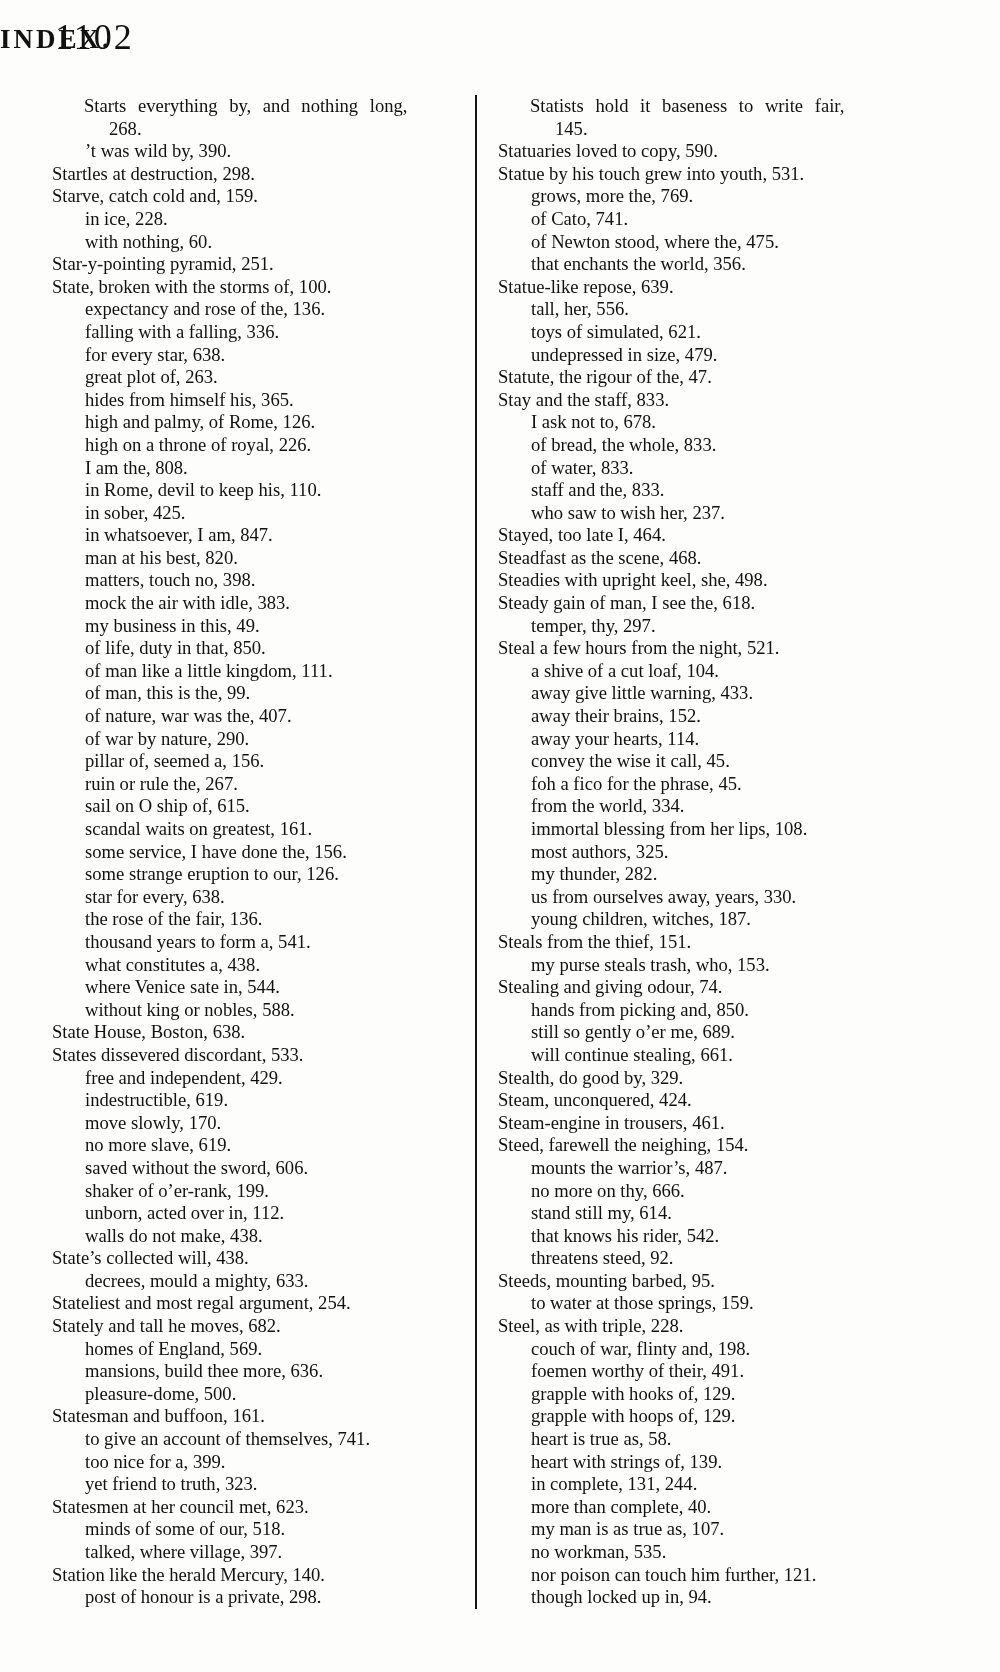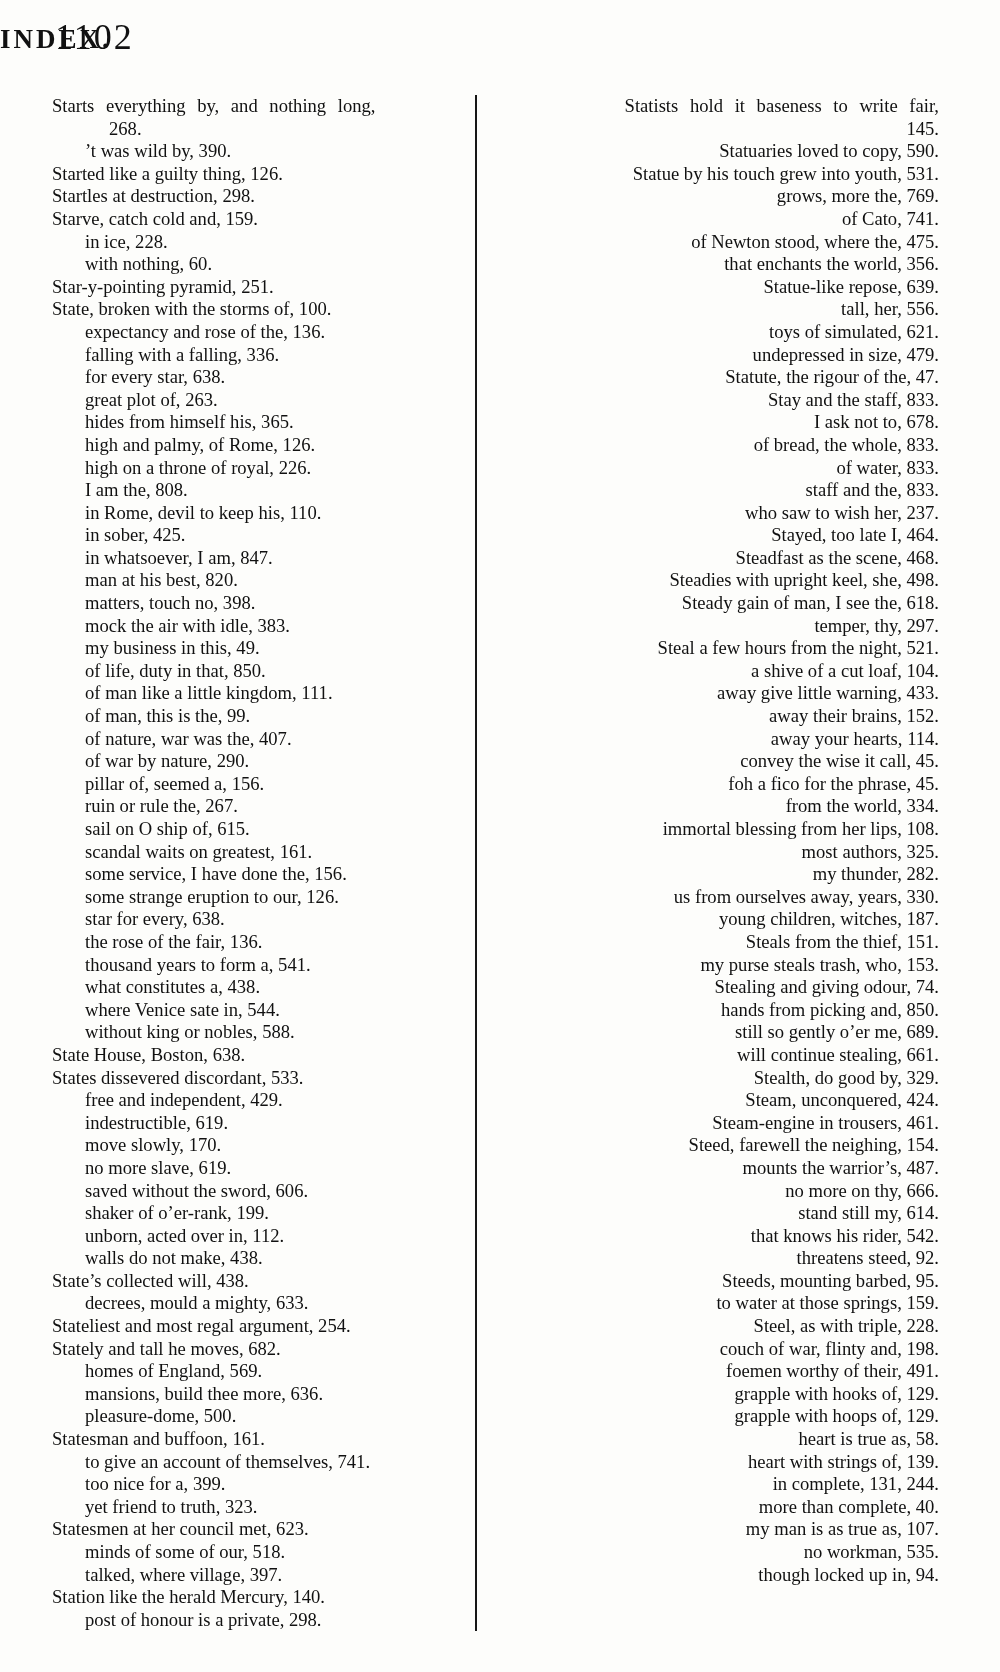--- a/index.html
+++ b/index.html
@@ -24,40 +24,39 @@
     font-weight: bold;
   }
   .columns {
     display: flex;
     margin-top: 33px;
     padding-left: 52px;
   }
   .column { font-size: 18.6px; line-height: 22.6px; }
   .col-left { width: 423px; }
   .divider { width: 2px; background: #161616; }
-  .col-right { width: 462px; text-align: right; }
+  .col-right { padding-left: 21px; width: 462px; }
   .line { white-space: nowrap; height: 22.6px; overflow: visible; }
   .i1 { padding-left: 33px; }
   .i2 { padding-left: 57px; }
-  .i3 { word-spacing: 7px; }
+  .i3 { word-spacing: 7px; margin-left: 32px; }
 </style>
 </head>
 <body>
 
 <div class="page">
   <div class="header">
     <span class="page-number">1102</span>
     <span class="page-title">INDEX.</span>
   </div>
   <div class="columns">
     <div class="column col-left" id="col-left">
         <div class="line i3">Starts everything by, and nothing long,</div>
         <div class="line i2">268.</div>
         <div class="line i1">’t was wild by, 390.</div>
-        <div class="line i0">Started like a guilty thing, 126.</div>
         <div class="line i0">Startles at destruction, 298.</div>
         <div class="line i0">Starve, catch cold and, 159.</div>
         <div class="line i1">in ice, 228.</div>
         <div class="line i1">with nothing, 60.</div>
         <div class="line i0">Star-y-pointing pyramid, 251.</div>
         <div class="line i0">State, broken with the storms of, 100.</div>
         <div class="line i1">expectancy and rose of the, 136.</div>
         <div class="line i1">falling with a falling, 336.</div>
         <div class="line i1">for every star, 638.</div>
         <div class="line i1">great plot of, 263.</div>
@@ -176,16 +175,17 @@
         <div class="line i1">couch of war, flinty and, 198.</div>
         <div class="line i1">foemen worthy of their, 491.</div>
         <div class="line i1">grapple with hooks of, 129.</div>
         <div class="line i1">grapple with hoops of, 129.</div>
         <div class="line i1">heart is true as, 58.</div>
         <div class="line i1">heart with strings of, 139.</div>
         <div class="line i1">in complete, 131, 244.</div>
         <div class="line i1">more than complete, 40.</div>
         <div class="line i1">my man is as true as, 107.</div>
         <div class="line i1">no workman, 535.</div>
+        <div class="line i1">nor poison can touch him further, 121.</div>
         <div class="line i1">though locked up in, 94.</div>
       </div>
   </div>
 </div>
 
 </body></html>

